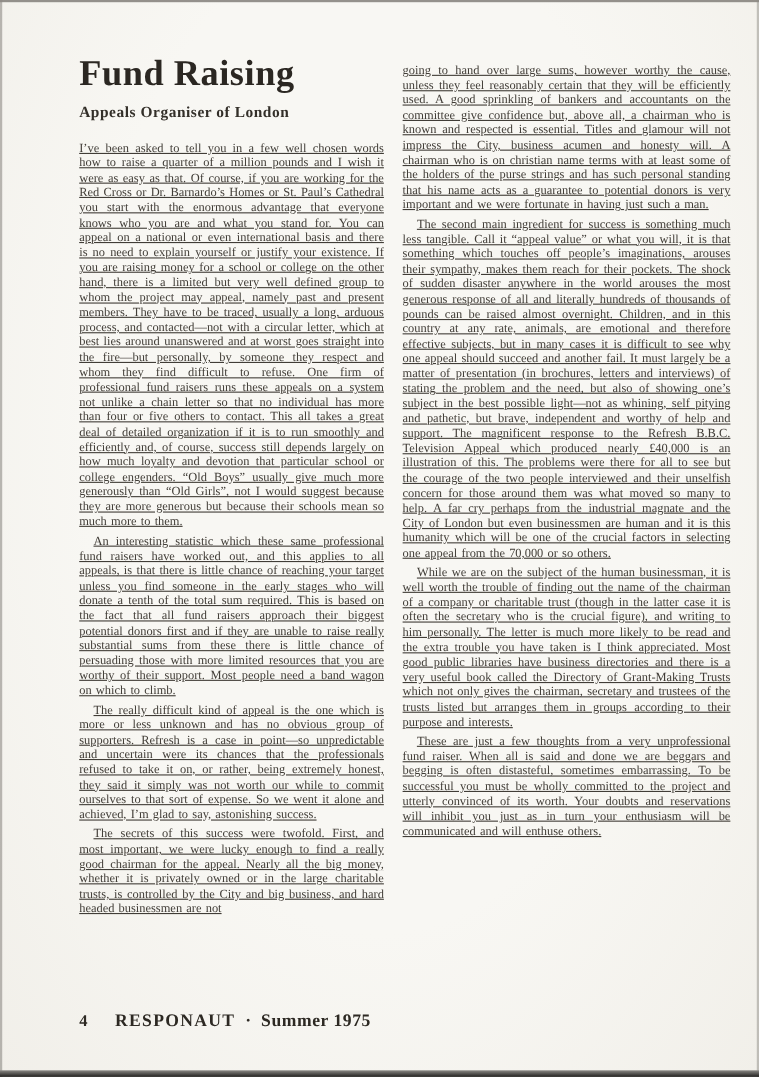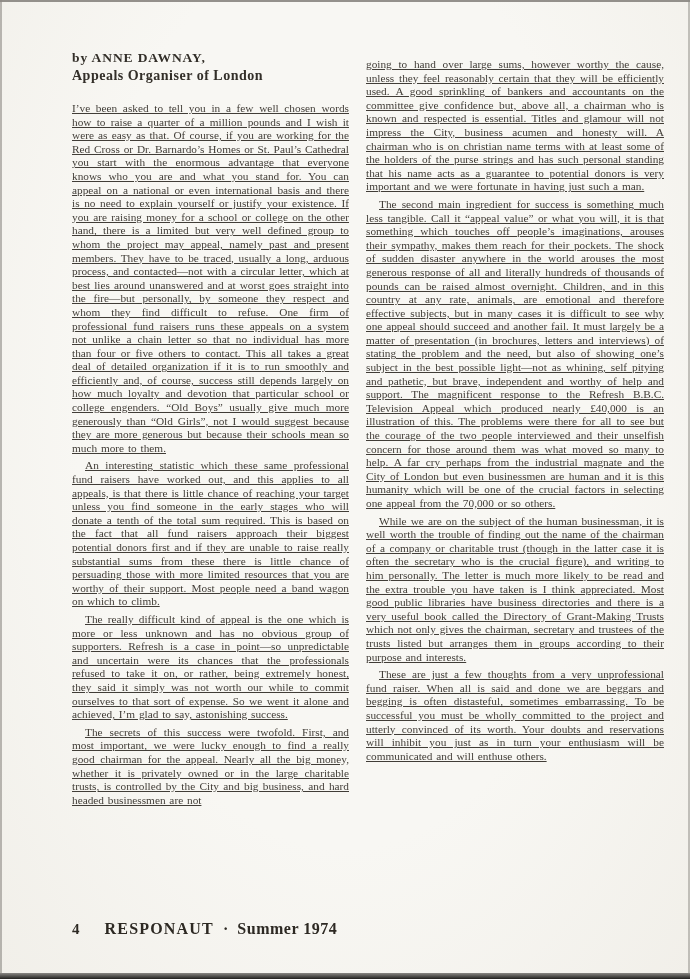--- a/index.html
+++ b/index.html
@@ -93,21 +93,21 @@
 
   <div class="edge-top"></div>
   <div class="edge-left"></div>
   <div class="edge-right"></div>
   <div class="edge-bottom"></div>
 
   <div class="content">
 
     <div class="col col-left">
       <div class="header">
-        <p class="byline">by ANNE DAWNAY,</p>
+        <h1 class="title">Fund Raising</h1>
         <p class="byline-role">Appeals Organiser of London</p>
       </div>
       <p class="body-par">I’ve been asked to tell you in a few well chosen words how to raise a quarter of a million pounds and I wish it were as easy as that. Of course, if you are working for the Red Cross or Dr. Barnardo’s Homes or St. Paul’s Cathedral you start with the enormous advantage that everyone knows who you are and what you stand for. You can appeal on a national or even international basis and there is no need to explain yourself or justify your existence. If you are raising money for a school or college on the other hand, there is a limited but very well defined group to whom the project may appeal, namely past and present members. They have to be traced, usually a long, arduous process, and contacted—not with a circular letter, which at best lies around unanswered and at worst goes straight into the fire—but personally, by someone they respect and whom they find difficult to refuse. One firm of professional fund raisers runs these appeals on a system not unlike a chain letter so that no individual has more than four or five others to contact. This all takes a great deal of detailed organization if it is to run smoothly and efficiently and, of course, success still depends largely on how much loyalty and devotion that particular school or college engenders. “Old Boys” usually give much more generously than “Old Girls”, not I would suggest because they are more generous but because their schools mean so much more to them.</p>
       <p class="body-par indent">An interesting statistic which these same professional fund raisers have worked out, and this applies to all appeals, is that there is little chance of reaching your target unless you find someone in the early stages who will donate a tenth of the total sum required. This is based on the fact that all fund raisers approach their biggest potential donors first and if they are unable to raise really substantial sums from these there is little chance of persuading those with more limited resources that you are worthy of their support. Most people need a band wagon on which to climb.</p>
       <p class="body-par indent">The really difficult kind of appeal is the one which is more or less unknown and has no obvious group of supporters. Refresh is a case in point—so unpredictable and uncertain were its chances that the professionals refused to take it on, or rather, being extremely honest, they said it simply was not worth our while to commit ourselves to that sort of expense. So we went it alone and achieved, I’m glad to say, astonishing success.</p>
       <p class="body-par indent">The secrets of this success were twofold. First, and most important, we were lucky enough to find a really good chairman for the appeal. Nearly all the big money, whether it is privately owned or in the large charitable trusts, is controlled by the City and big business, and hard headed businessmen are not</p>
     </div>
 
     <div class="col col-right">
       <p class="body-par">going to hand over large sums, however worthy the cause, unless they feel reasonably certain that they will be efficiently used. A good sprinkling of bankers and accountants on the committee give confidence but, above all, a chairman who is known and respected is essential. Titles and glamour will not impress the City, business acumen and honesty will. A chairman who is on christian name terms with at least some of the holders of the purse strings and has such personal standing that his name acts as a guarantee to potential donors is very important and we were fortunate in having just such a man.</p>
@@ -115,16 +115,16 @@
       <p class="body-par indent">While we are on the subject of the human businessman, it is well worth the trouble of finding out the name of the chairman of a company or charitable trust (though in the latter case it is often the secretary who is the crucial figure), and writing to him personally. The letter is much more likely to be read and the extra trouble you have taken is I think appreciated. Most good public libraries have business directories and there is a very useful book called the Directory of Grant-Making Trusts which not only gives the chairman, secretary and trustees of the trusts listed but arranges them in groups according to their purpose and interests.</p>
       <p class="body-par indent">These are just a few thoughts from a very unprofessional fund raiser. When all is said and done we are beggars and begging is often distasteful, sometimes embarrassing. To be successful you must be wholly committed to the project and utterly convinced of its worth. Your doubts and reservations will inhibit you just as in turn your enthusiasm will be communicated and will enthuse others.</p>
     </div>
 
   </div>
 
   <div class="footer">
     <span class="page-number">4</span>
     <span class="journal">RESPONAUT</span>
     <span class="separator">·</span>
-    <span class="issue">Summer 1974</span>
+    <span class="issue">Summer 1975</span>
   </div>
 
 </div>
 
 </body></html>

